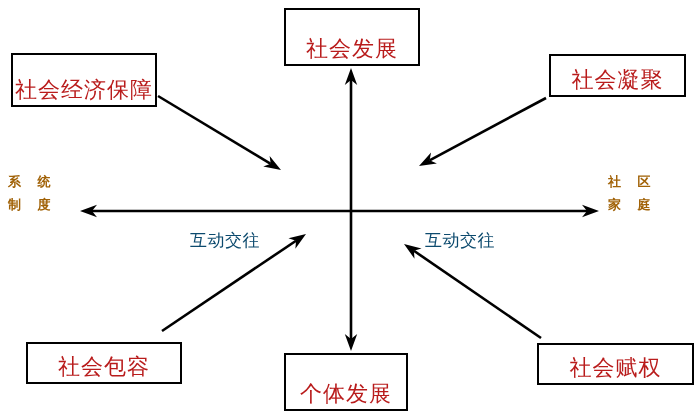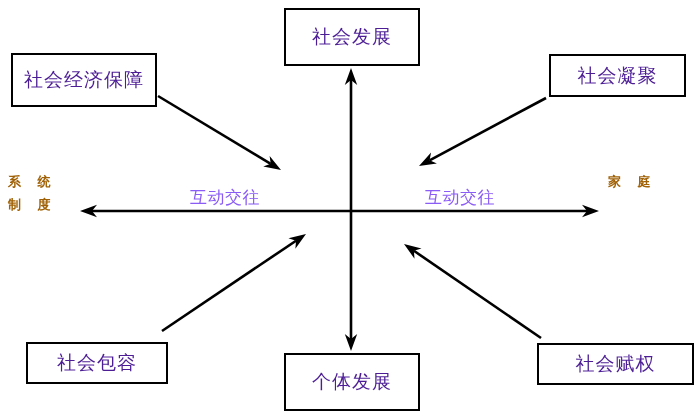--- a/index.html
+++ b/index.html
@@ -14,51 +14,52 @@
     background: #ffffff;
     overflow: hidden;
     font-family: "DejaVu Sans", sans-serif;
   }
   .node-box {
     position: absolute;
     box-sizing: border-box;
     border: 2.5px solid #000000;
     background: #ffffff;
     display: flex;
-    align-items: center;
+    align-items: flex-end;
     justify-content: center;
-    color: #4c1d95;
+    color: #b91c1c;
     font-family: "DejaVu Sans", sans-serif;
-    font-size: 19px;
+    font-size: 22px;
     letter-spacing: 1px;
     white-space: nowrap;
     z-index: 3;
   }
   .axis-label {
     position: absolute;
     color: #a16207;
     font-family: "DejaVu Sans", sans-serif;
     font-size: 13px;
     font-weight: bold;
     line-height: 23px;
     white-space: nowrap;
     z-index: 3;
   }
   .axis-label .row {
     display: block;
     letter-spacing: 6px;
   }
   .edge-label {
     position: absolute;
-    color: #8b5cf6;
+    color: #0c4a6e;
     font-family: Liberation Sans, sans-serif;
     font-size: 17px;
     letter-spacing: 0.5px;
     white-space: nowrap;
     z-index: 3;
+    margin-top: 43px;
   }
   #arrow-layer {
     position: absolute;
     left: 0;
     top: 0;
     width: 700px;
     height: 420px;
     z-index: 1;
   }
 </style>
@@ -91,38 +92,39 @@
   </div>
 
   <div class="node-box" style="left: 11px; top: 53px; width: 146px; height: 54px; border-color: rgb(0, 0, 0); background: rgb(255, 255, 255);">
     <span>社会经济保障</span>
   </div>
 
   <div class="node-box" style="left: 549px; top: 54px; width: 137px; height: 43px; border-color: rgb(0, 0, 0); background: rgb(255, 255, 255);">
     <span>社会凝聚</span>
   </div>
 
-  <div class="node-box" style="left: 284px; top: 353px; width: 136px; height: 58px; border-color: rgb(0, 0, 0); background: rgb(255, 255, 255);">
+  <div class="node-box" style="left: 284px; top: 353px; width: 124px; height: 58px; border-color: rgb(0, 0, 0); background: rgb(255, 255, 255);">
     <span>个体发展</span>
   </div>
 
-  <div class="node-box" style="left: 26px; top: 342px; width: 142px; height: 42px; border-color: rgb(0, 0, 0); background: rgb(255, 255, 255);">
+  <div class="node-box" style="left: 26px; top: 342px; width: 156px; height: 42px; border-color: rgb(0, 0, 0); background: rgb(255, 255, 255);">
     <span>社会包容</span>
   </div>
 
   <div class="node-box" style="left: 537px; top: 343px; width: 157px; height: 42px; border-color: rgb(0, 0, 0); background: rgb(255, 255, 255);">
     <span>社会赋权</span>
   </div>
 
   <div class="axis-label" style="left: 8px; top: 170px;">
     <span class="row">系 统</span>
     <span class="row">制 度</span>
   </div>
 
   <div class="axis-label" style="left: 608px; top: 170px;">
+    <span class="row">社 区</span>
     <span class="row">家 庭</span>
   </div>
 
   <div class="edge-label" style="left: 190px; top: 186px;">互动交往</div>
 
   <div class="edge-label" style="left: 425px; top: 186px;">互动交往</div>
 
 </div>
 
 </body></html>

